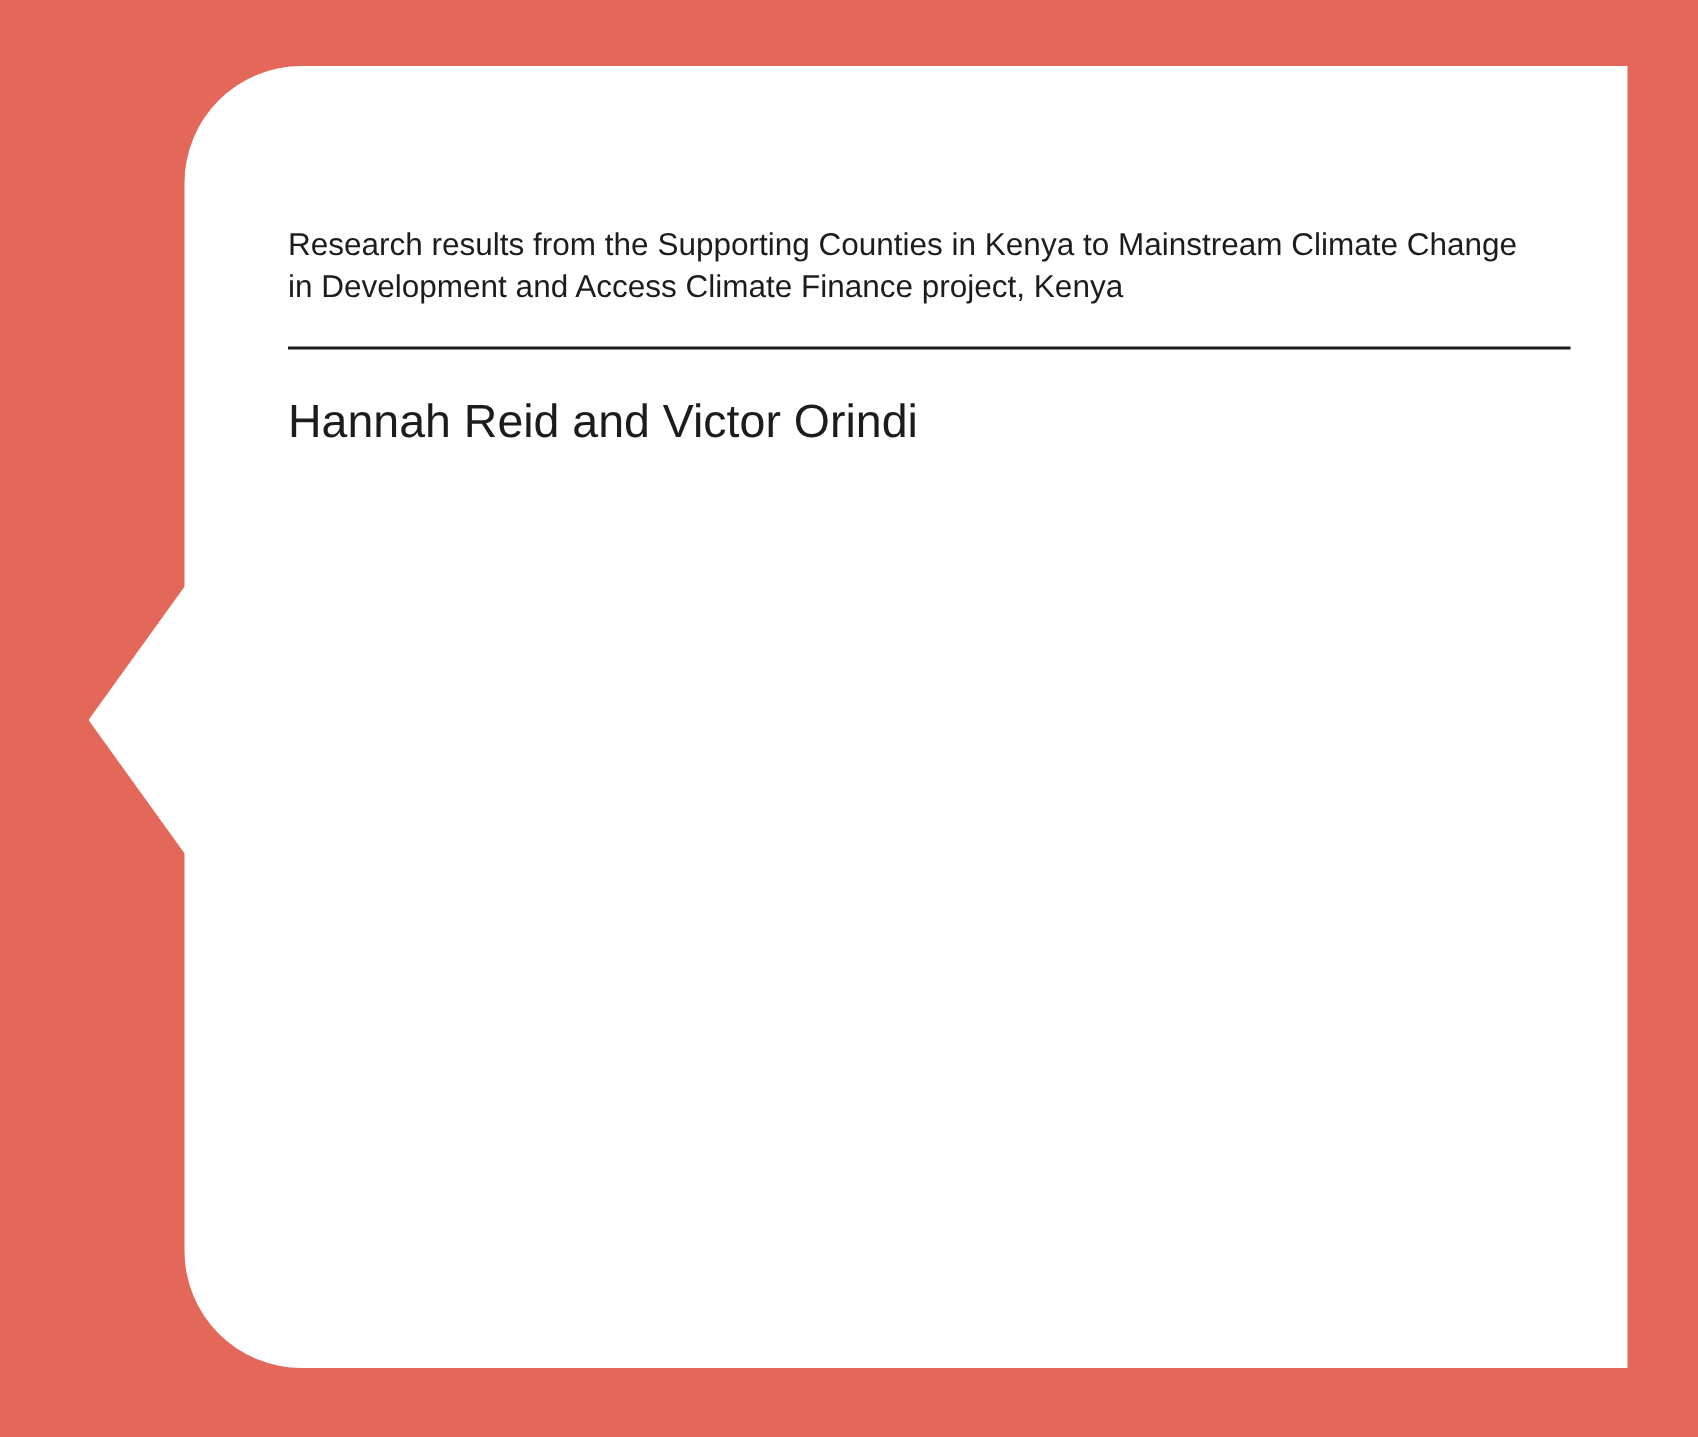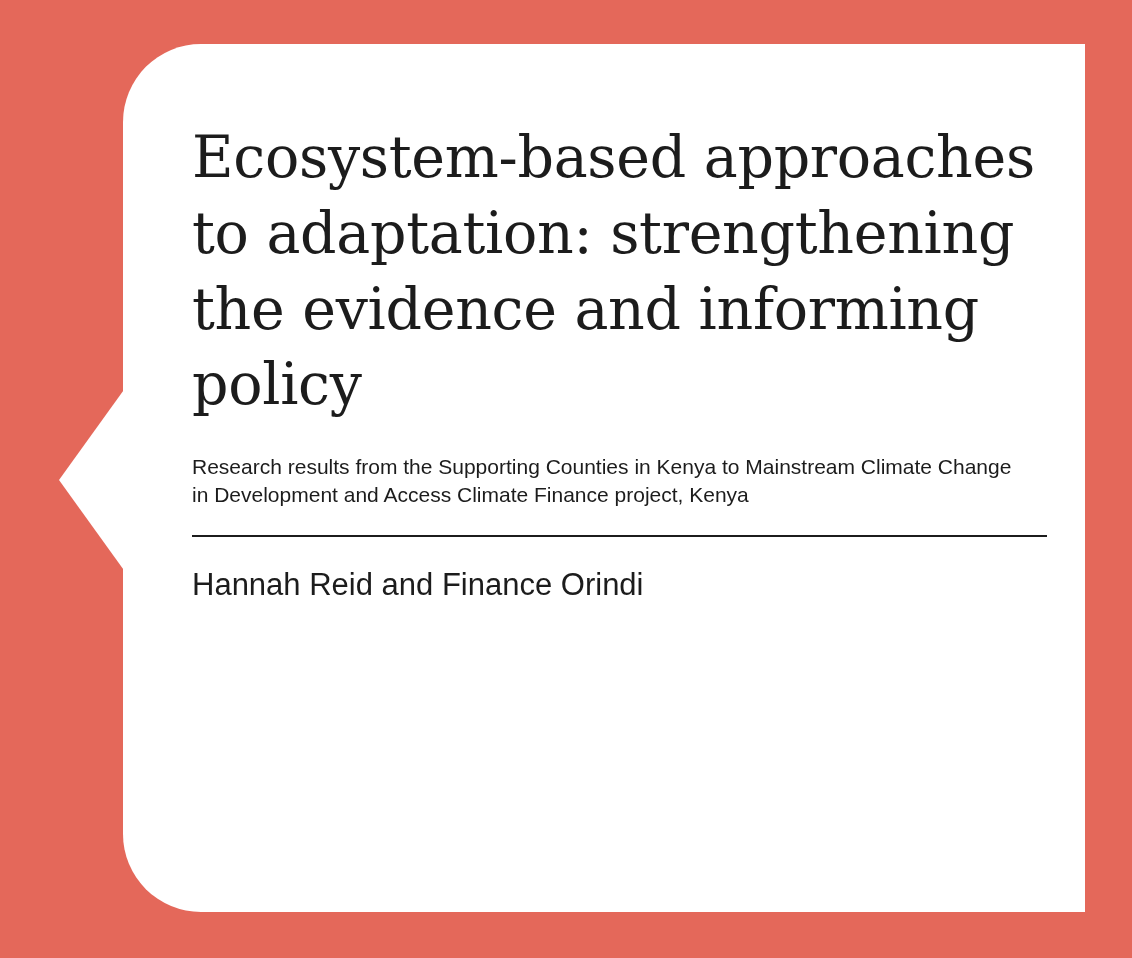--- a/index.html
+++ b/index.html
@@ -91,22 +91,21 @@
 </style>
 </head>
 <body>
 
 <div class="cover">
 
   <div class="bubble-body"></div>
   <div class="bubble-tail"></div>
 
   <div class="content">
-    <h1 class="main-title">Ecosystem-based approaches to adaptation: strengthening the evidence and informing policy</h1>
 
     <p class="subtitle">Research results from the Supporting Counties in Kenya to Mainstream Climate Change in Development and Access Climate Finance project, Kenya</p>
 
     <hr class="divider">
 
-    <p class="authors">Hannah Reid and Finance Orindi</p>
+    <p class="authors">Hannah Reid and Victor Orindi</p>
   </div>
 
 </div>
 
 </body></html>

